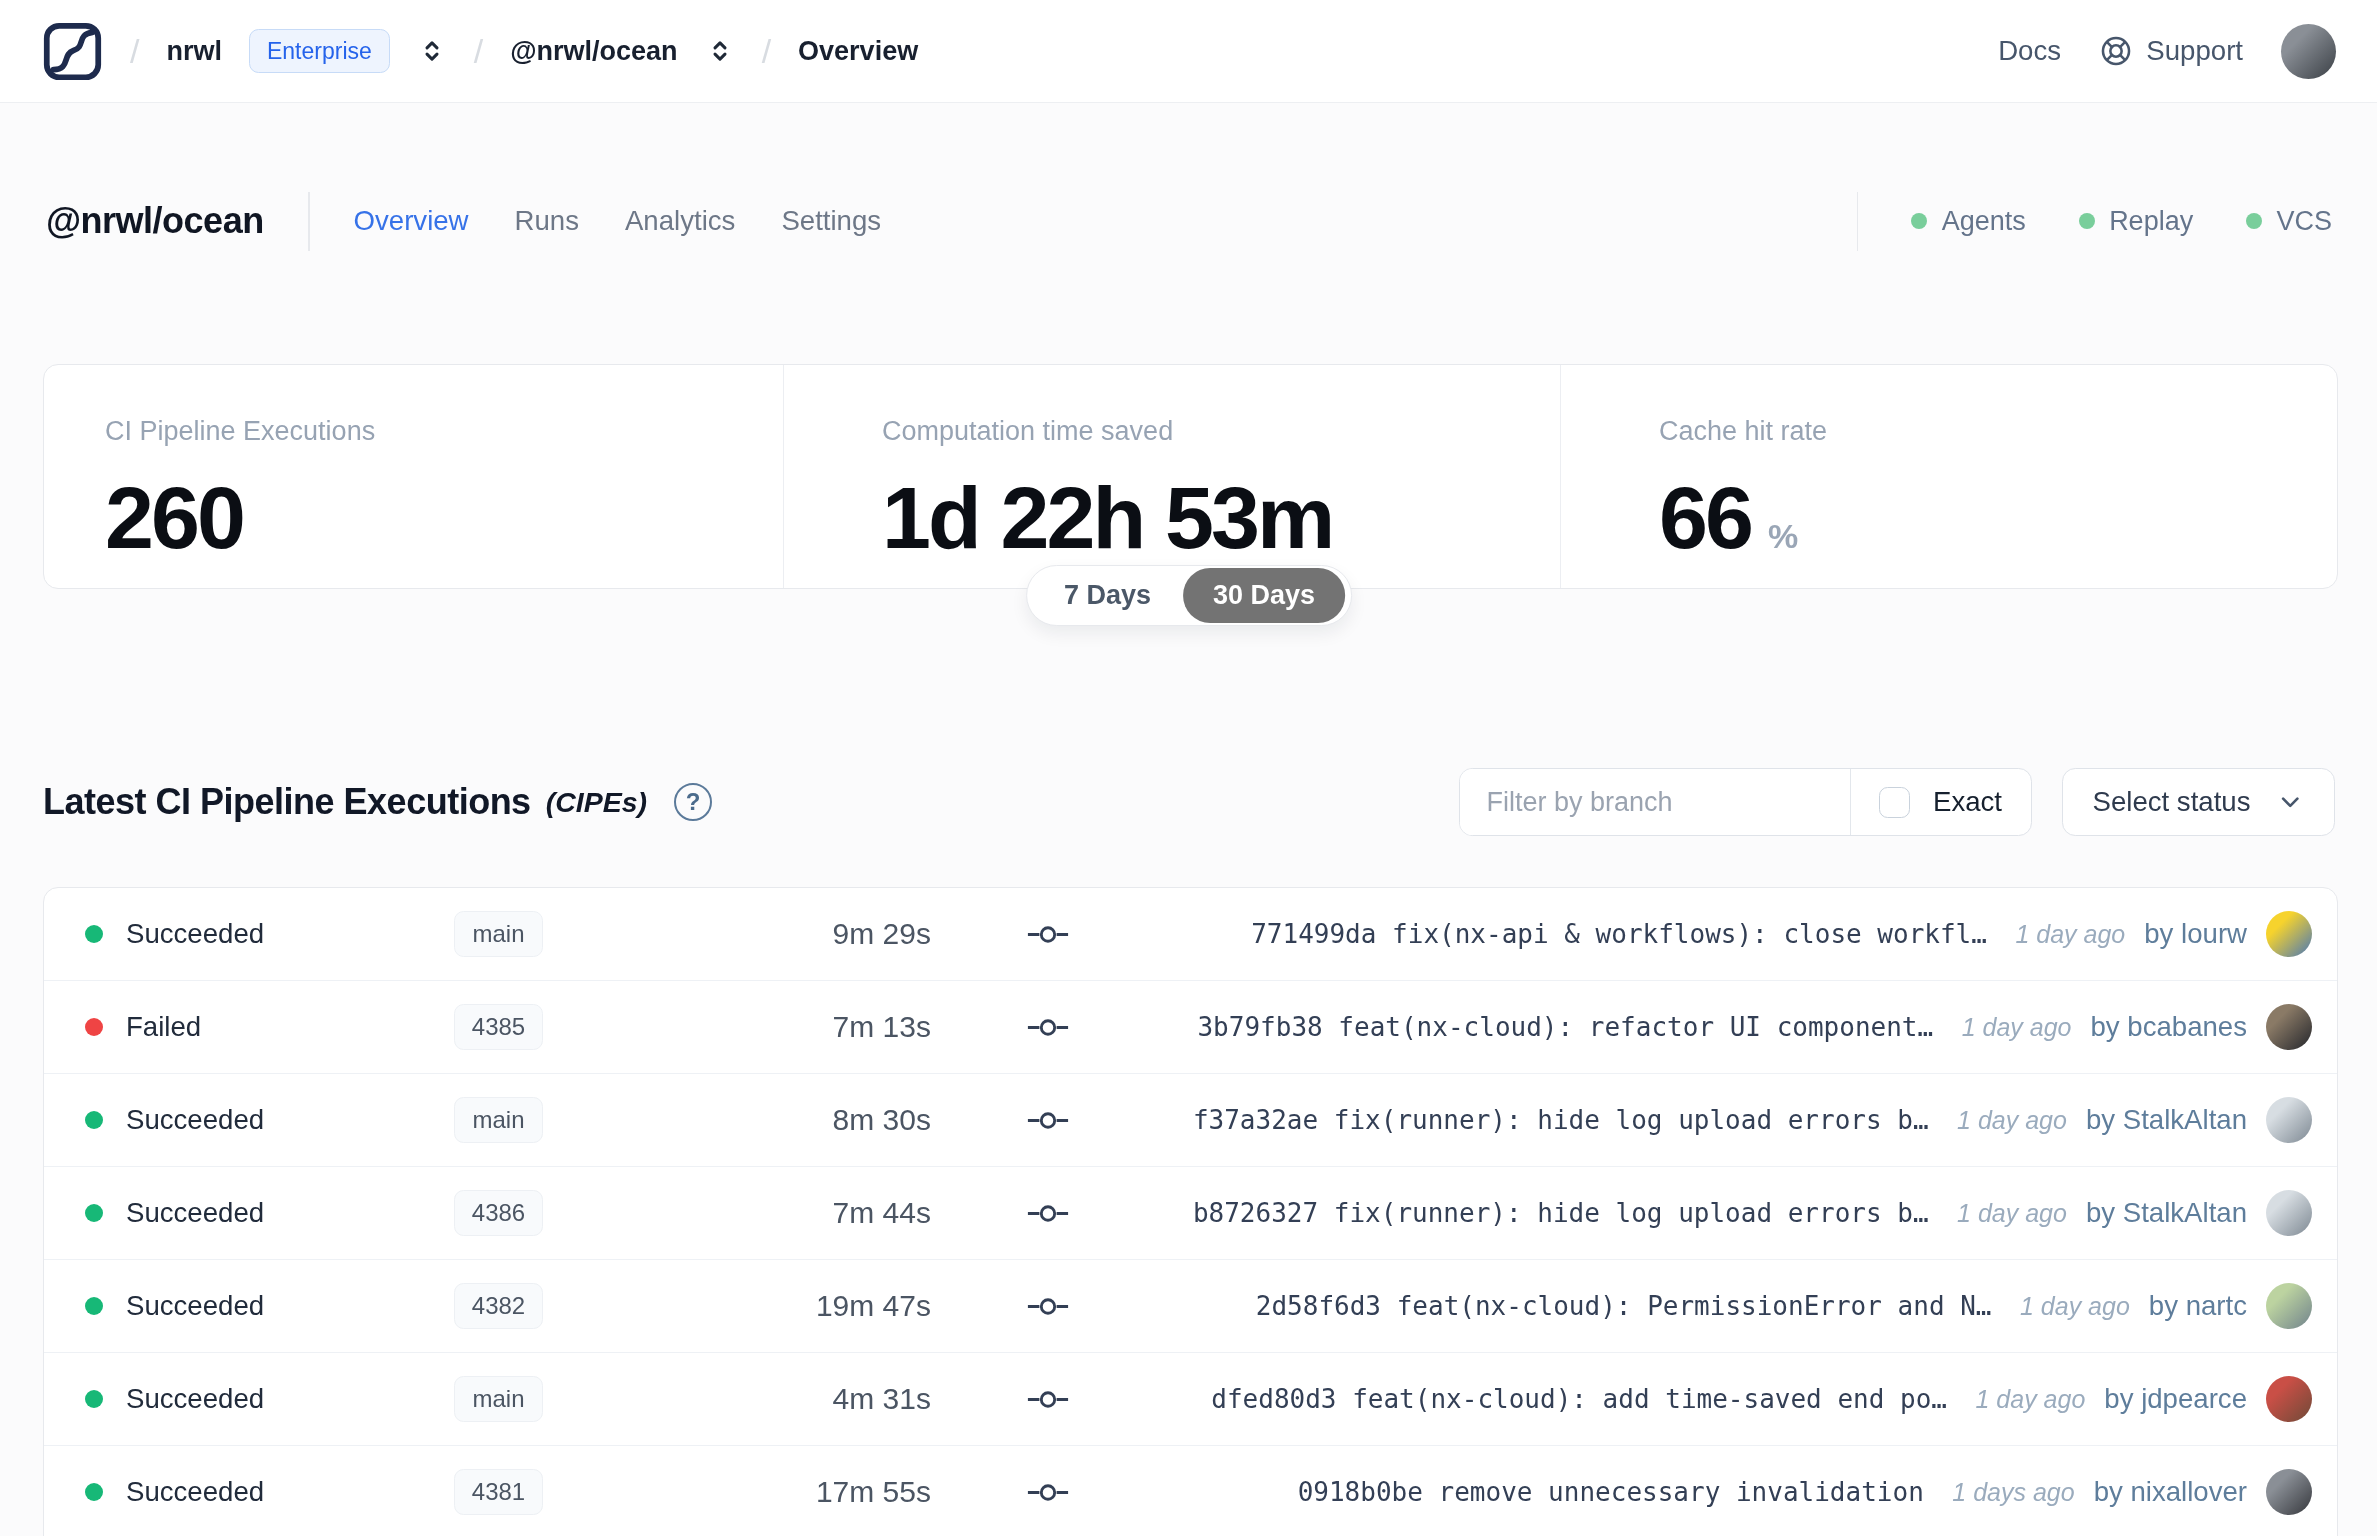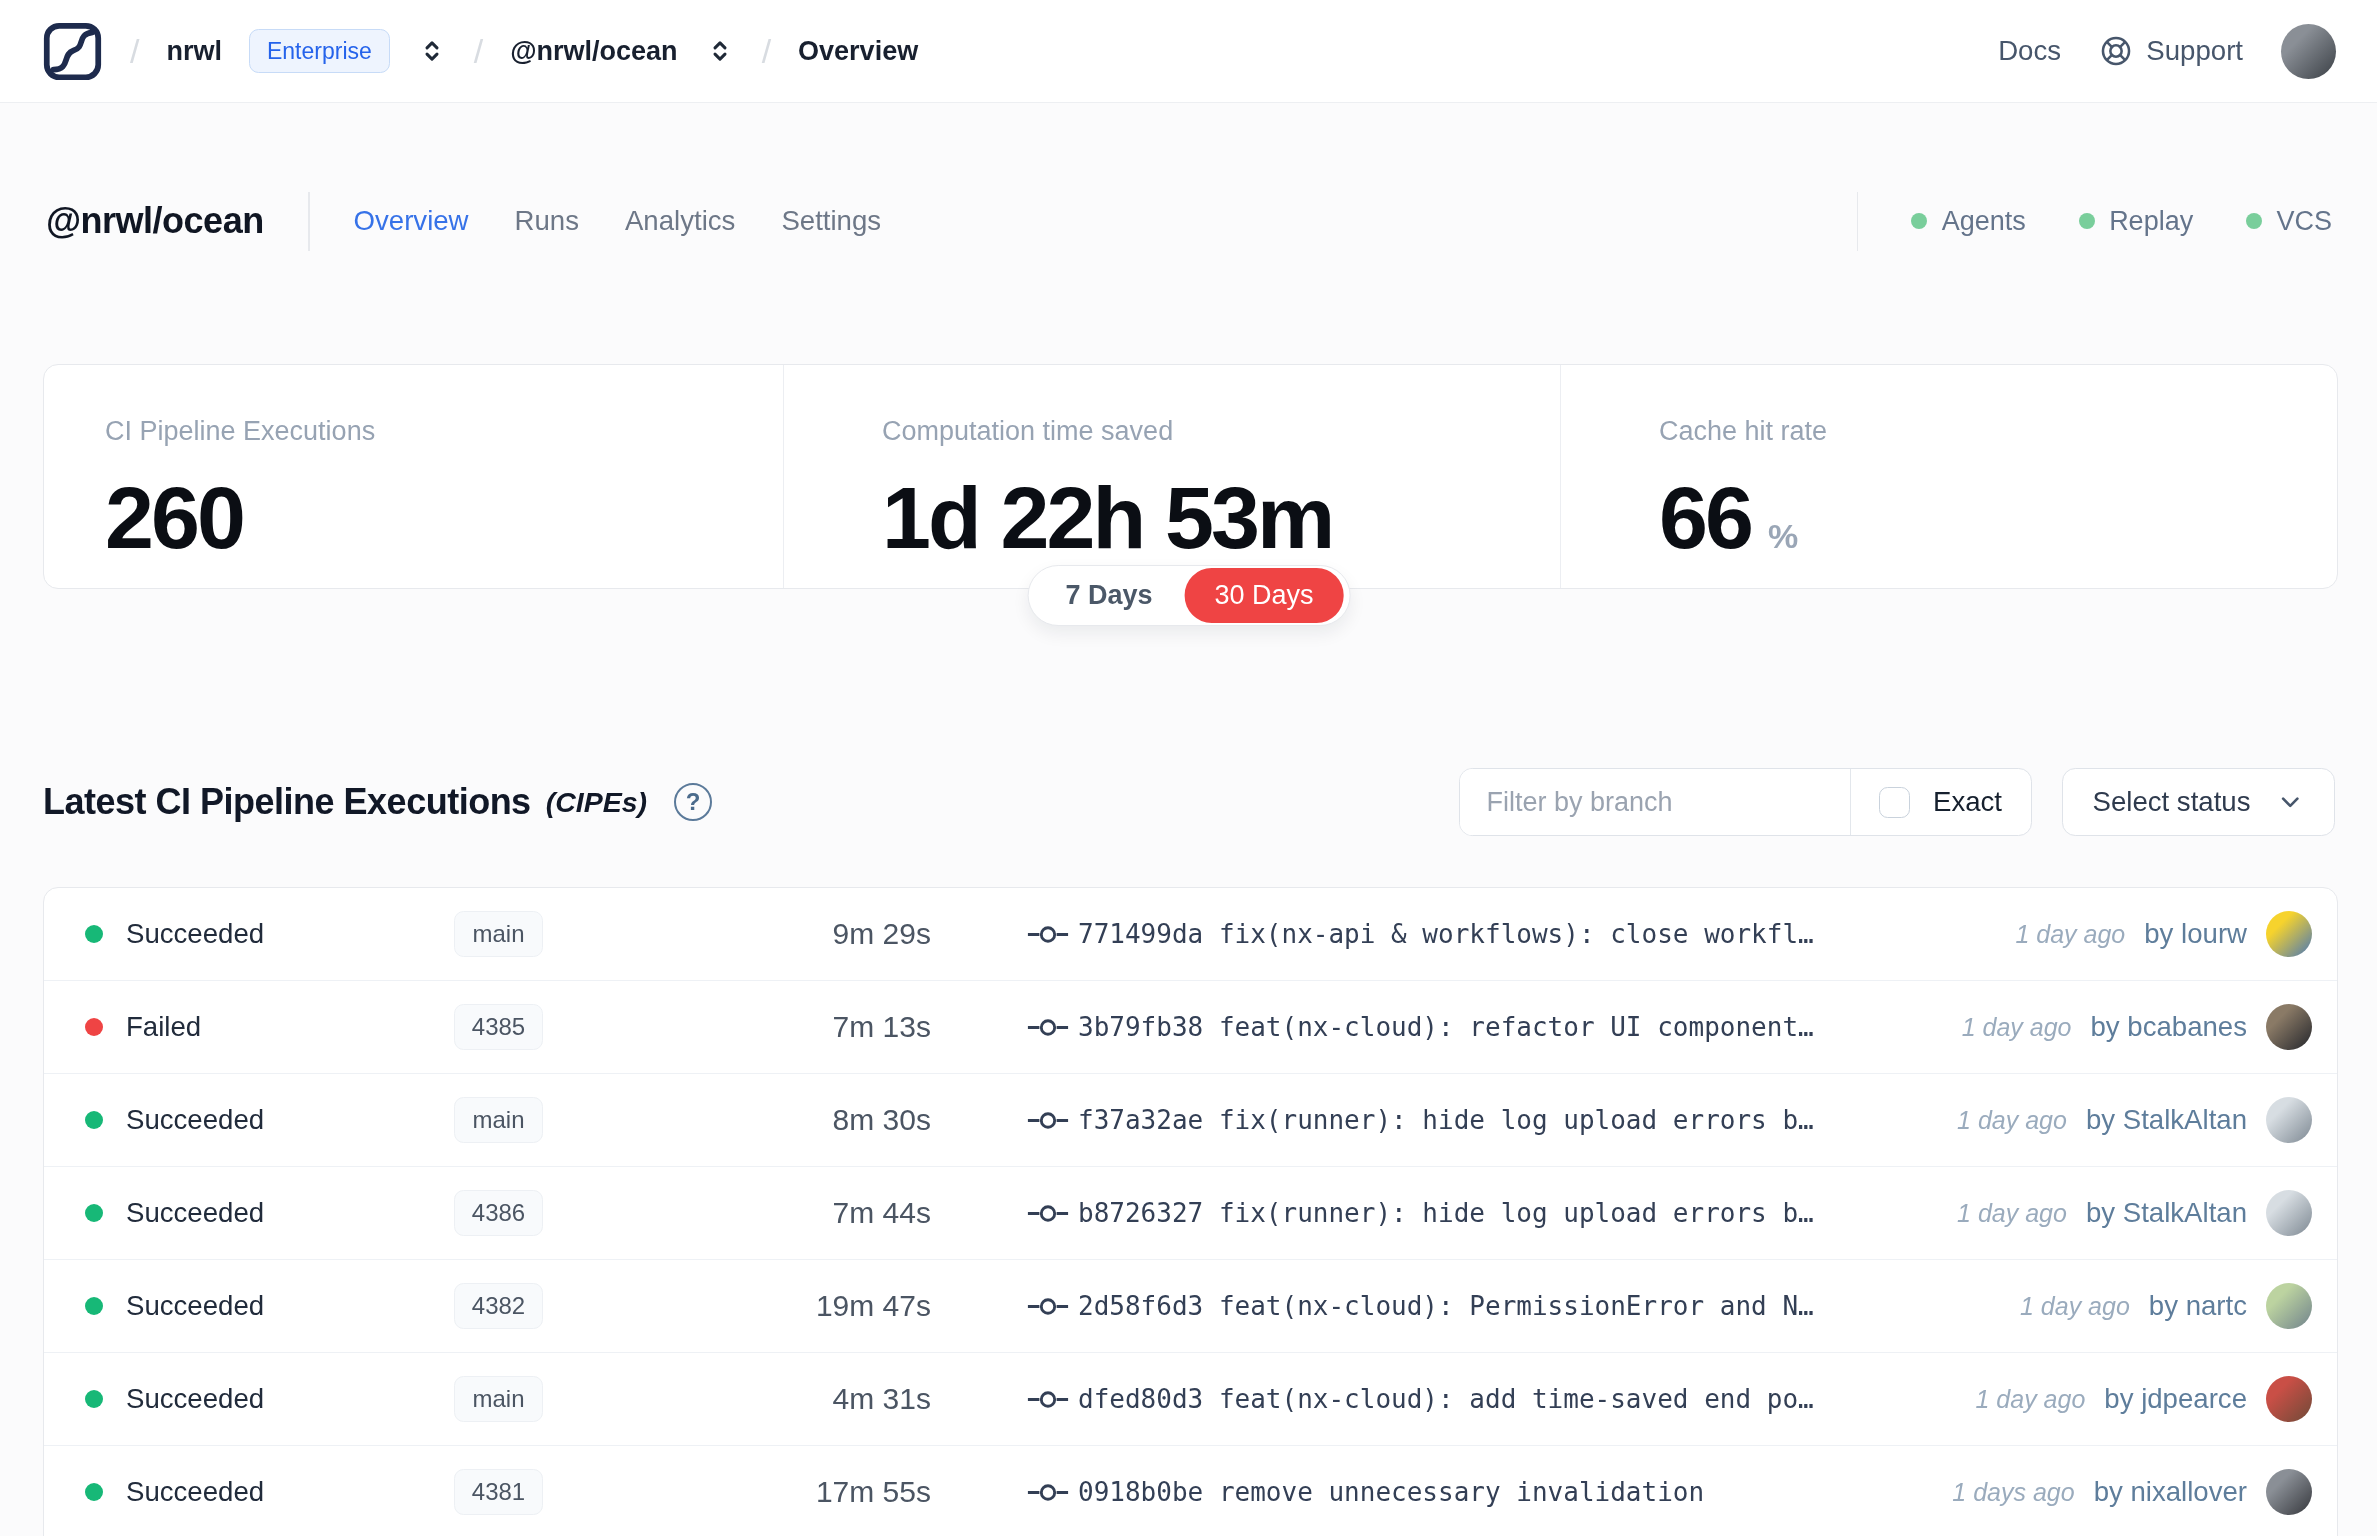--- a/index.html
+++ b/index.html
@@ -46,21 +46,21 @@
   .stat-label { font-size:27px; font-weight:500; color:#97a3b3; }
   .stat-value-row { display:flex; align-items:baseline; gap:17px; margin-top:27px; }
   .stat-value { font-size:88px; font-weight:700; color:#0b0e14; letter-spacing:-2.9px; line-height:1; }
   .stat-unit { font-size:34px; font-weight:600; color:#9aa6b6; }
 
   
   .range-toggle { position:absolute; top:565px; left:50%; transform:translateX(-50%);
                   height:61px; background:#fff; border:1.9px solid #e7e9ed; border-radius:32px;
                   box-shadow:0 7.6px 17px rgba(15,23,42,.07); display:flex; align-items:center; padding:0 4.8px; }
   .range-opt { font-size:27px; font-weight:600; color:#4b5868; padding:0 32px; cursor:pointer; }
-  .range-opt.active { background:#ef4444; color:#fff; font-weight:400; border-radius:27px;
+  .range-opt.active { background:#737373; color:#fff; font-weight:700; border-radius:27px;
                       padding:12.4px 30px; margin-right:1px; }
 
   
   .cipes-head { position:absolute; top:761px; left:43px; right:43px; height:82px;
                 display:flex; align-items:center; }
   .cipes-title { font-size:36px; font-weight:700; color:#111827; letter-spacing:-0.5px; }
   .cipes-suffix { font-size:28.5px; font-weight:600; font-style:italic; color:#111827; margin-left:15px; }
   .help { width:38px; height:38px; border:2.9px solid #5b7a9a; border-radius:50%; color:#4b6b8c;
           font-size:24px; font-weight:700; display:grid; place-items:center; margin-left:27px; cursor:pointer; }
   .filters { margin-left:auto; display:flex; align-items:center; gap:30px; }
@@ -82,21 +82,21 @@
   .row { height:93px; display:flex; align-items:center; padding:0 25px 0 41px;
          border-bottom:1.9px solid #eef1f5; cursor:pointer; }
   .col-status { width:342px; display:flex; align-items:center; gap:23px; }
   .status-dot { width:18px; height:18px; border-radius:50%; flex:none; }
   .status-lbl { font-size:27.6px; font-weight:500; color:#212b3b; }
   .col-badge { width:143px; display:flex; justify-content:center; }
   .branch-badge { font-size:24px; color:#4b5563; background:#f8fafc; border:1.9px solid #edf0f4;
                   border-radius:9.5px; padding:7.6px 17px; white-space:nowrap; }
   .col-duration { width:361px; text-align:right; font-size:30px; color:#4b5563; }
   .col-commit { flex:1; margin-left:95px; display:flex; align-items:center; gap:8px;
-                overflow:hidden; white-space:nowrap; }
+                overflow:hidden; white-space:nowrap;justify-content:space-between; }
   .commit-msg { font-family:"DejaVu Sans Mono", monospace; font-size:26px; color:#333f55; }
   .col-meta { margin-left:28.5px; display:flex; align-items:center; gap:19px; flex:none; }
   .meta-time { font-size:25px; font-style:italic; color:#9aabbd; }
   .meta-author { font-size:27.6px; font-weight:500; color:#5e7d9b; }
 
   svg { display:block; }
 </style>
 </head>
 <body>
 

